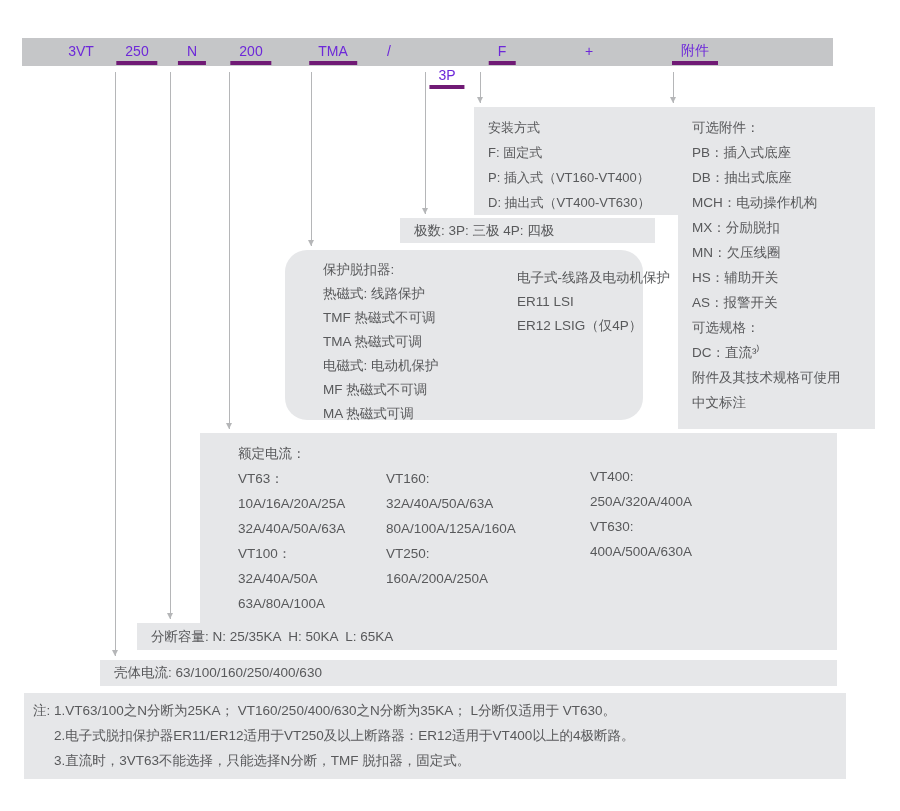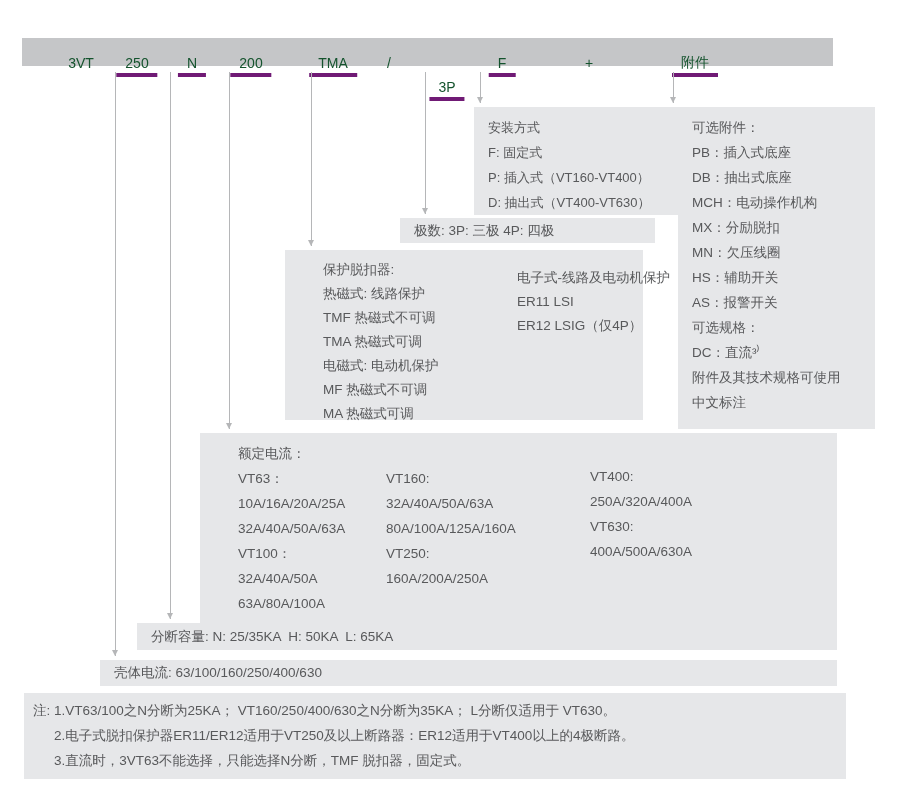--- a/index.html
+++ b/index.html
@@ -7,22 +7,22 @@
     position:relative; width:900px; height:811px; background:#ffffff;
     font-family:"Liberation Sans", sans-serif;
     color:#58595b; font-size:13.5px; overflow:hidden;
   }
   
   #code-bar {
     position:absolute; left:22px; top:38px; width:811px; height:28px;
     background:#c5c6c8;
   }
   .code-seg {
-    position:absolute; top:14px; height:21px; display:flex; align-items:center;
-    transform:translateX(-50%); color:#14532d; font-size:14px; white-space:pre;
+    position:absolute; top:2px; height:21px; display:flex; align-items:center;
+    transform:translateX(-50%); color:#6d28d9; font-size:14px; white-space:pre;
   }
   .code-seg.underlined { border-bottom:4px solid #701a75; padding:0 9px; }
   
   .arrow { position:absolute; width:1px; background:#b5b6b8; }
   .arrow::after {
     content:""; position:absolute; bottom:0; left:-3px;
     border-left:3.5px solid transparent; border-right:3.5px solid transparent;
     border-top:6px solid #b5b6b8;
   }
   
@@ -86,21 +86,21 @@
       <div class="line">可选规格：</div>
       <div class="line">DC：直流³⁾</div>
       <div class="line">附件及其技术规格可使用</div>
       <div class="line">中文标注</div>
     </div>
 
   <div class="gbox" style="left:400px; top:218px; width:243px; height:25px;padding-left:12px;">
     <div class="bar-text">极数: 3P: 三极 4P: 四极</div>
   </div>
 
-  <div class="gbox" id="trip-box" style="left:285px; top:250px; width:358px; height:170px;">
+  <div class="gbox" id="trip-box" style="left:285px; top:250px; width:358px; height:170px;border-radius:22px;">
     <div class="col pad" style="left:0;">
         <div class="line">保护脱扣器:</div>
         <div class="line">热磁式: 线路保护</div>
         <div class="line">TMF 热磁式不可调</div>
         <div class="line">TMA 热磁式可调</div>
         <div class="line">电磁式: 电动机保护</div>
         <div class="line">MF 热磁式不可调</div>
         <div class="line">MA 热磁式可调</div>
       </div>
     <div class="col" style="left:232px; padding-top:16px;">

